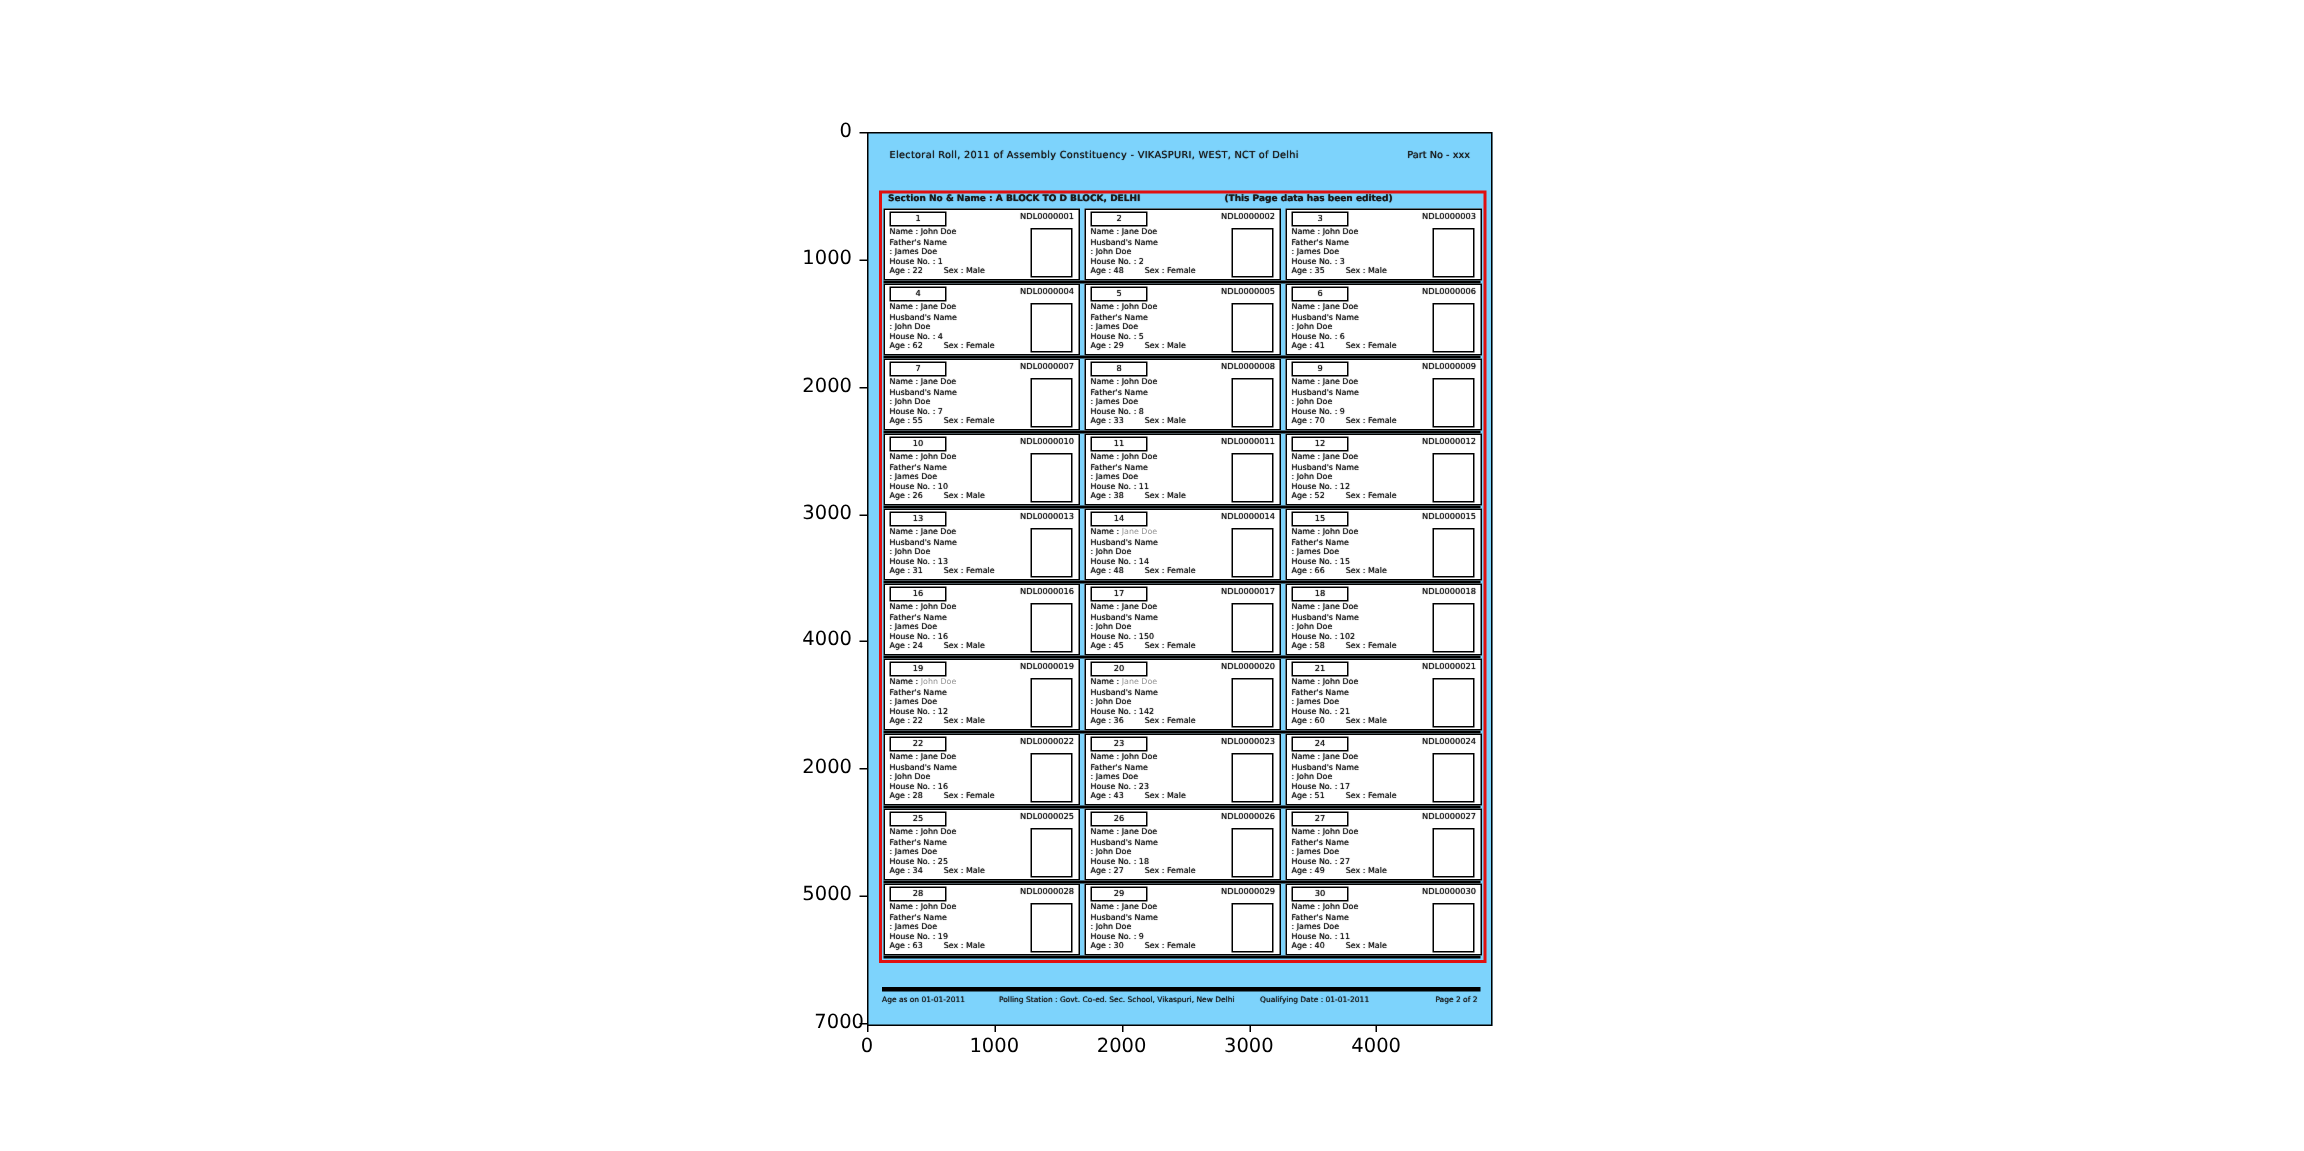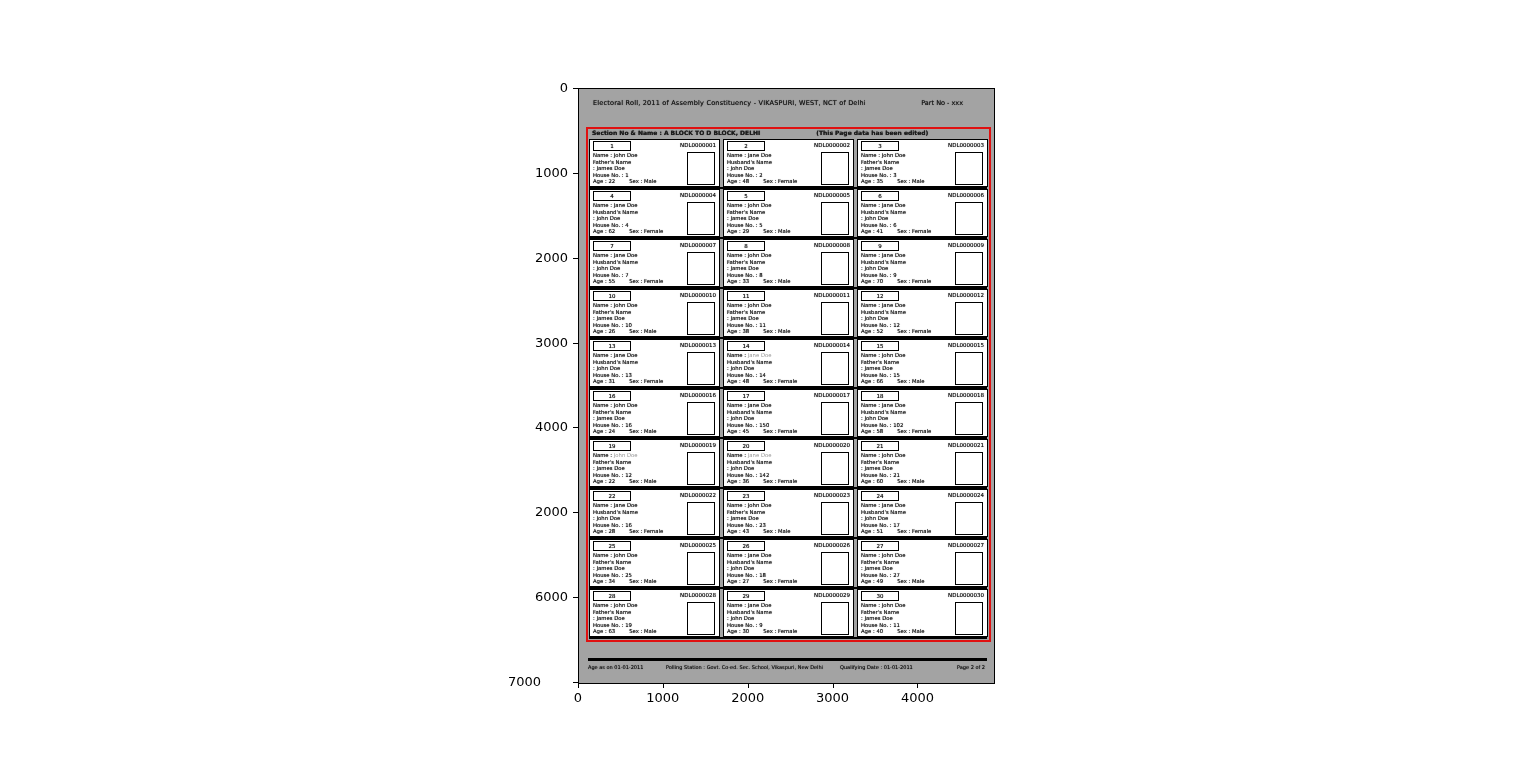--- a/index.html
+++ b/index.html
@@ -1,27 +1,27 @@
 <!DOCTYPE html>
 <html><head>
 <meta charset="utf-8">
 <style>
   html,body{margin:0;padding:0;background:#ffffff;width:1536px;height:767px;overflow:hidden;
     font-family:"DejaVu Sans","Liberation Sans",sans-serif;}
   .figure{position:absolute;left:0;top:0;width:1536px;height:767px;}
-  .axes{position:absolute;left:578px;top:88px;width:415px;height:594px;border:1px solid #000;background:#a3a3a3;}
+  .axes{position:absolute;left:578px;top:88px;width:415px;height:594px;border:1px solid #000;background:#7dd3fc;}
   .tick-label{position:absolute;font-size:13px;color:#000;white-space:nowrap;}
   .ytick-label{text-align:right;width:44px;}
   .xtick-label{text-align:center;width:60px;}
   .tick-mark{position:absolute;background:#000;}
   
   .doc{position:absolute;left:0;top:0;right:0;bottom:0;}
   .smudge{color:#1c1c1c;text-shadow:0 0 0.7px rgba(0,0,0,0.85);}
   .doc-title{position:absolute;left:14px;top:10px;font-size:6.5px;letter-spacing:0.2px;}
-  .part-no{position:absolute;right:31px;top:10px;font-size:6.5px;}
+  .part-no{position:absolute;right:14px;top:10px;font-size:6.5px;}
   .red-box{position:absolute;left:7px;top:38px;width:401px;height:511px;border:2px solid #e01010;}
   .section-row{position:absolute;left:4px;top:0px;width:390px;font-size:6px;font-weight:bold;white-space:nowrap;}
   .section-note{margin-left:56px;}
   .grid{position:absolute;left:1px;top:10px;width:398px;}
   .row{display:flex;column-gap:3px;border-bottom:2px solid #000;}
   .card{position:relative;width:129px;height:46px;border:1px solid #000;background:#fff;flex:none;}
   .serial-box{position:absolute;left:3px;top:1px;width:36px;height:8px;border:1px solid #000;
     font-size:5.5px;line-height:8px;text-align:center;}
   .epic{position:absolute;right:3px;top:2px;font-size:5.5px;}
   .photo-box{position:absolute;right:4px;top:12px;width:26px;height:31px;border:1px solid #000;background:#fff;}
@@ -45,23 +45,23 @@
       <div class="tick-label ytick-label" style="left: 524px; top: 164.857px;">1000</div>
       <div class="tick-mark" style="left: 573px; top: 172.857px; width: 5px; height: 1px;"></div>
       <div class="tick-label ytick-label" style="left: 524px; top: 249.714px;">2000</div>
       <div class="tick-mark" style="left: 573px; top: 257.714px; width: 5px; height: 1px;"></div>
       <div class="tick-label ytick-label" style="left: 524px; top: 334.571px;">3000</div>
       <div class="tick-mark" style="left: 573px; top: 342.571px; width: 5px; height: 1px;"></div>
       <div class="tick-label ytick-label" style="left: 524px; top: 419.429px;">4000</div>
       <div class="tick-mark" style="left: 573px; top: 427.429px; width: 5px; height: 1px;"></div>
       <div class="tick-label ytick-label" style="left: 524px; top: 504.286px;">2000</div>
       <div class="tick-mark" style="left: 573px; top: 512.286px; width: 5px; height: 1px;"></div>
-      <div class="tick-label ytick-label" style="left: 524px; top: 589.143px;">6000</div>
+      <div class="tick-label ytick-label" style="left: 524px; top: 589.143px;">5000</div>
       <div class="tick-mark" style="left: 573px; top: 597.143px; width: 5px; height: 1px;"></div>
-      <div class="tick-label ytick-label" style="left: 497px; top: 674px;">7000</div>
+      <div class="tick-label ytick-label" style="left: 532px; top: 674px;">7000</div>
       <div class="tick-mark" style="left: 573px; top: 682px; width: 5px; height: 1px;"></div>
     </div>
   <div id="xaxis">
       <div class="tick-label xtick-label" style="left: 548px; top: 690px;">0</div>
       <div class="tick-mark" style="left: 578px; top: 683px; width: 1px; height: 5px;"></div>
       <div class="tick-label xtick-label" style="left: 632.857px; top: 690px;">1000</div>
       <div class="tick-mark" style="left: 662.857px; top: 683px; width: 1px; height: 5px;"></div>
       <div class="tick-label xtick-label" style="left: 717.714px; top: 690px;">2000</div>
       <div class="tick-mark" style="left: 747.714px; top: 683px; width: 1px; height: 5px;"></div>
       <div class="tick-label xtick-label" style="left: 802.571px; top: 690px;">3000</div>

